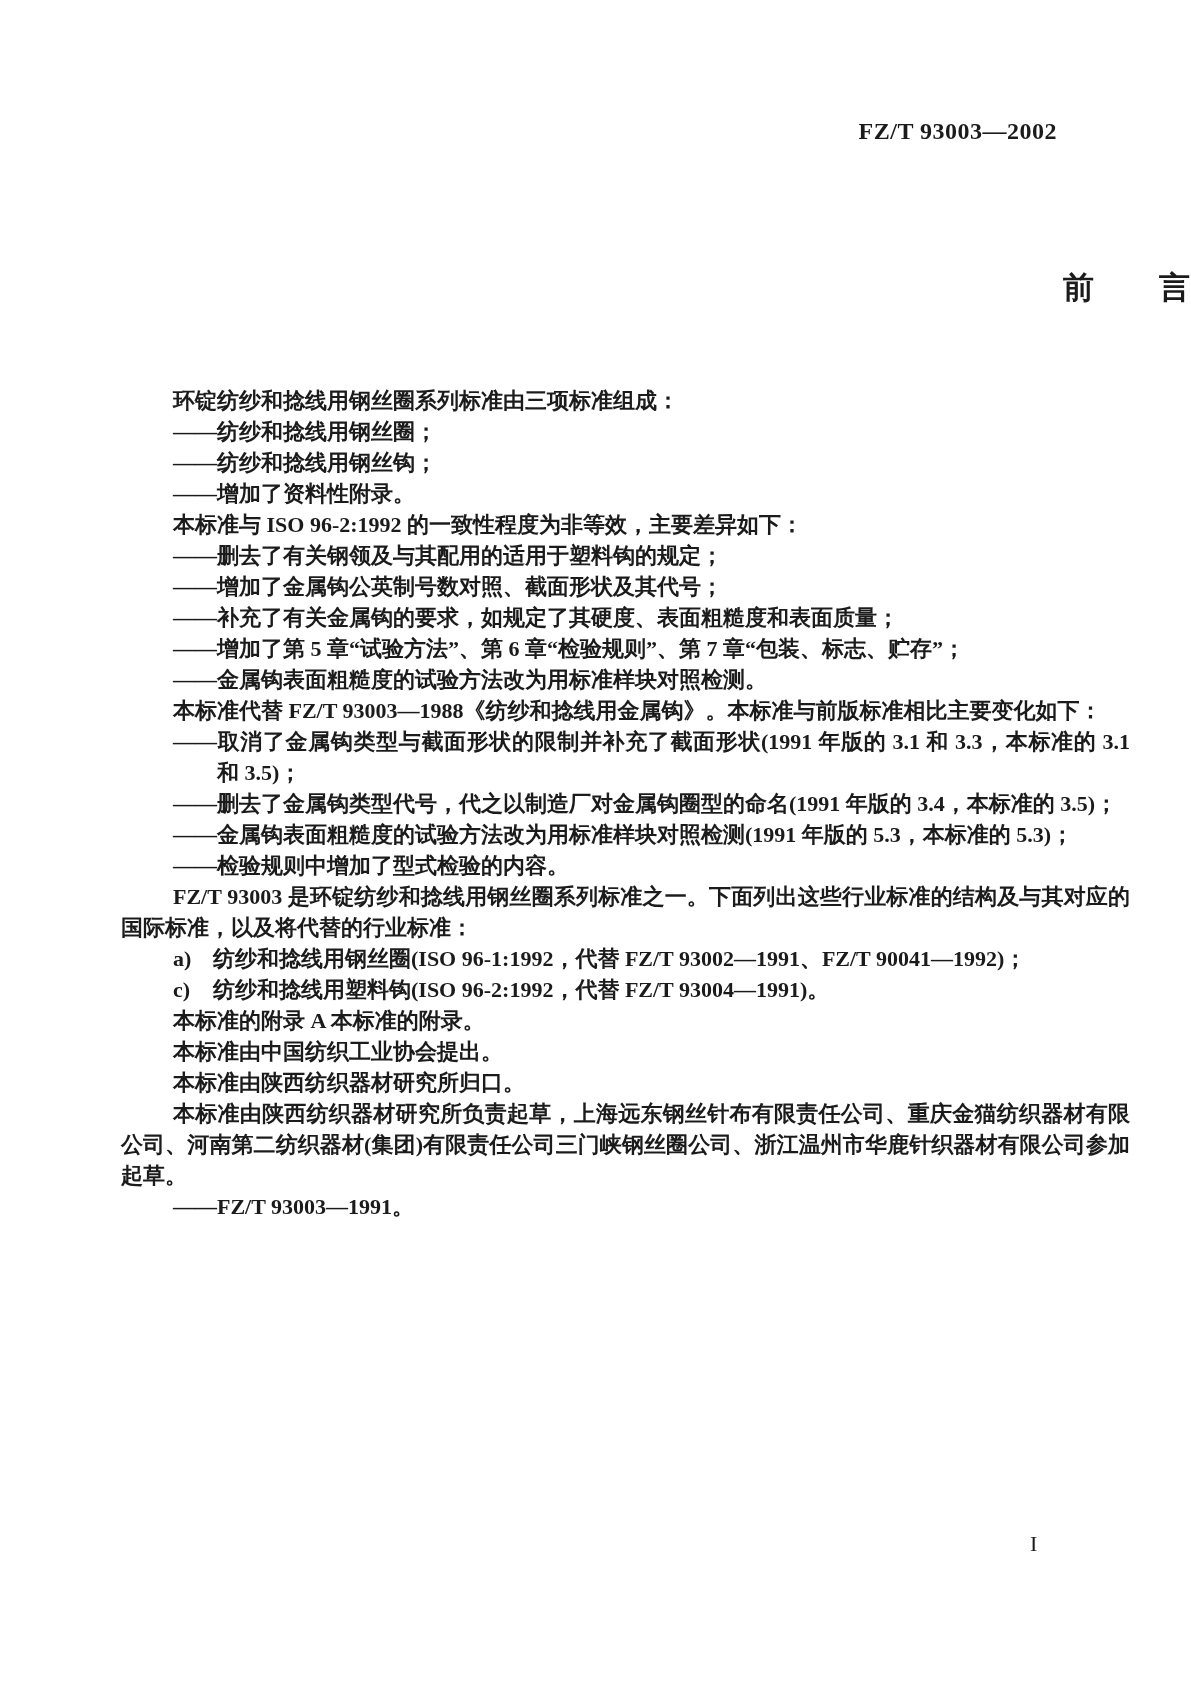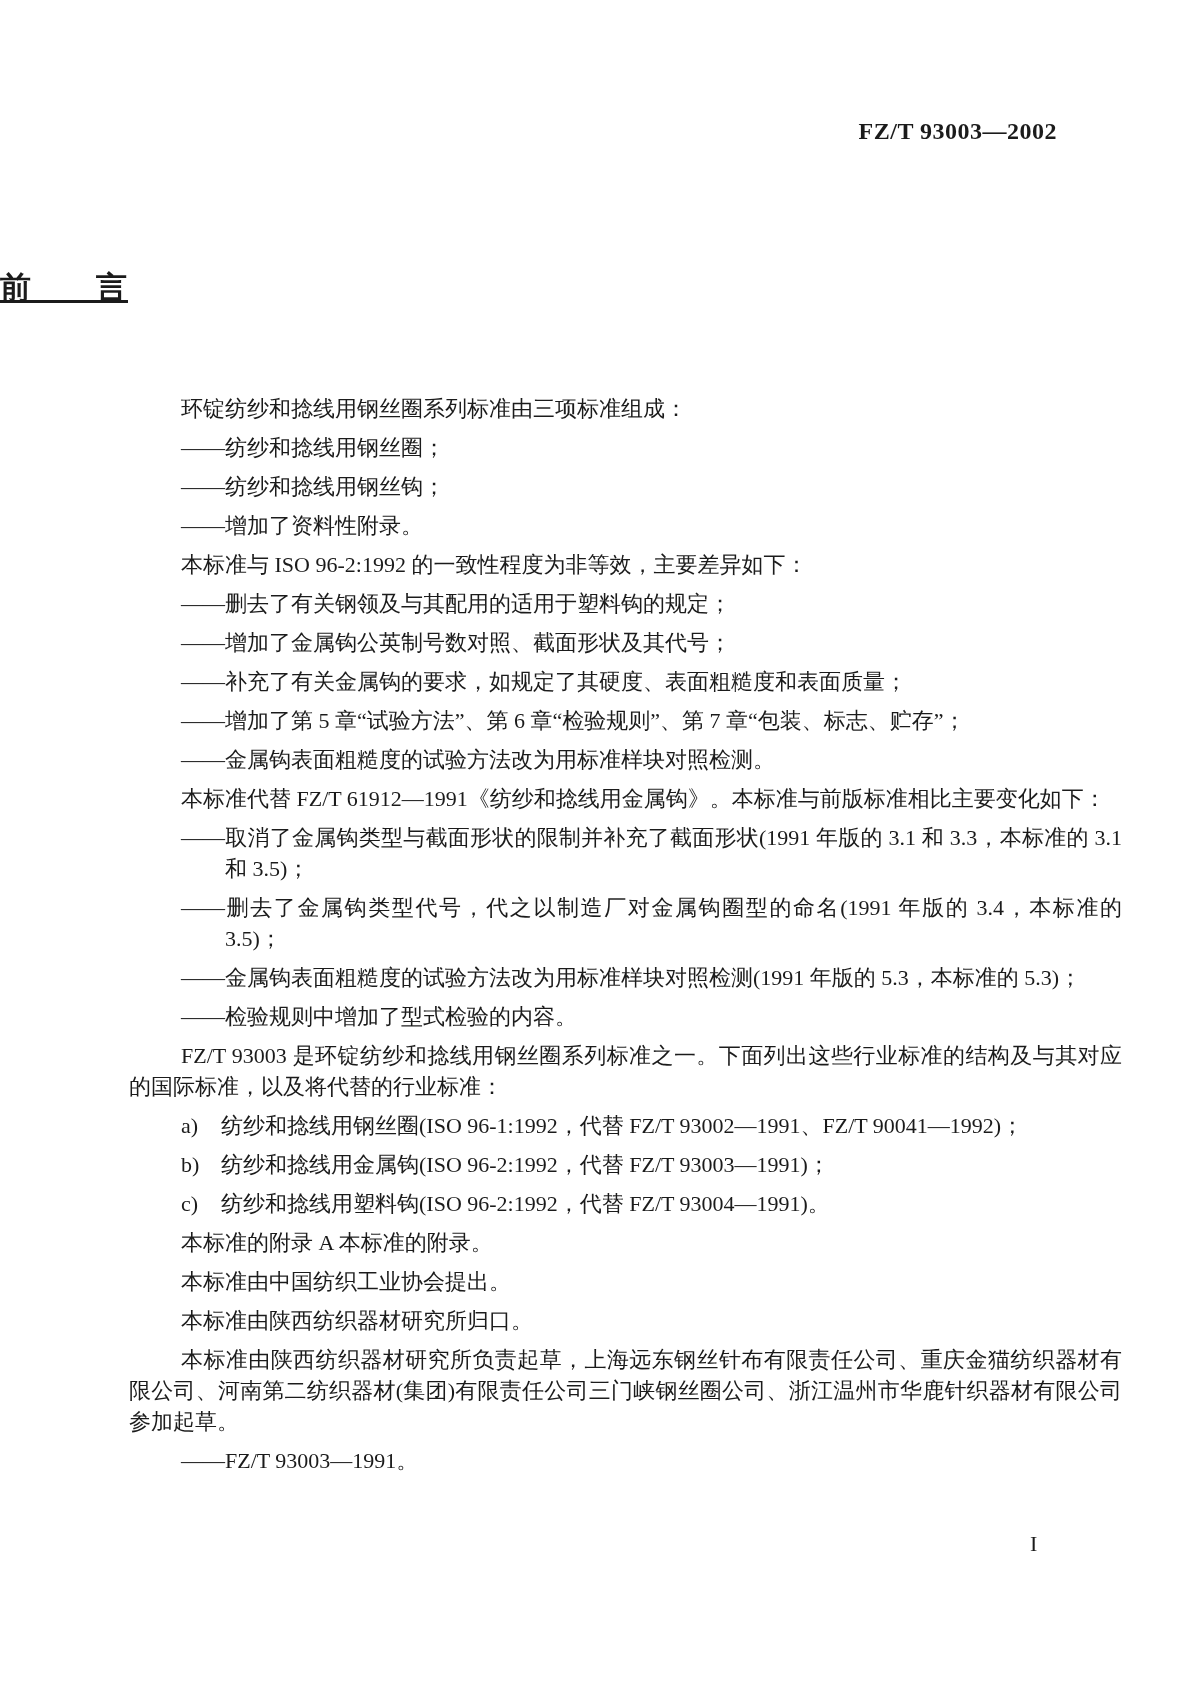--- a/index.html
+++ b/index.html
@@ -24,41 +24,41 @@
     font-size: 24px;
     font-weight: bold;
     letter-spacing: 0.5px;
     white-space: nowrap;
   }
   .doc-title {
     position: absolute;
     top: 270px;
     left: 0;
     width: 100%;
-    text-align: left;
+    text-align: right;
     font-family: "Liberation Sans", "DejaVu Sans", sans-serif;
     font-weight: bold;
     font-size: 31px;
     line-height: 36px;
     letter-spacing: 1px;
     white-space: pre;
-    text-decoration: underline;
   }
   .foreword-body {
     position: absolute;
     left: 121px;
     top: 385px;
     width: 1009px;
     font-size: 22px;
     line-height: 31px;
     text-align: justify;
   }
   .foreword-body p {
-    margin: 8px;
+    margin: 0;
     padding: 0;
+    font-weight: bold;
   }
   p.para {
     text-indent: 52px;
   }
   p.dash {
     padding-left: 96px;
     text-indent: -44px;
   }
   p.item {
     padding-left: 92px;
@@ -90,28 +90,27 @@
       <p class="para">环锭纺纱和捻线用钢丝圈系列标准由三项标准组成：</p>
       <p class="dash">——纺纱和捻线用钢丝圈；</p>
       <p class="dash">——纺纱和捻线用钢丝钩；</p>
       <p class="dash">——增加了资料性附录。</p>
       <p class="para">本标准与 ISO 96-2:1992 的一致性程度为非等效，主要差异如下：</p>
       <p class="dash">——删去了有关钢领及与其配用的适用于塑料钩的规定；</p>
       <p class="dash">——增加了金属钩公英制号数对照、截面形状及其代号；</p>
       <p class="dash">——补充了有关金属钩的要求，如规定了其硬度、表面粗糙度和表面质量；</p>
       <p class="dash">——增加了第 5 章“试验方法”、第 6 章“检验规则”、第 7 章“包装、标志、贮存”；</p>
       <p class="dash">——金属钩表面粗糙度的试验方法改为用标准样块对照检测。</p>
-      <p class="para">本标准代替 FZ/T 61912—1991《纺纱和捻线用金属钩》。本标准与前版标准相比主要变化如下：</p>
+      <p class="para">本标准代替 FZ/T 93003—1988《纺纱和捻线用金属钩》。本标准与前版标准相比主要变化如下：</p>
       <p class="dash">——取消了金属钩类型与截面形状的限制并补充了截面形状(1991 年版的 3.1 和 3.3，本标准的 3.1 和 3.5)；</p>
       <p class="dash">——删去了金属钩类型代号，代之以制造厂对金属钩圈型的命名(1991 年版的 3.4，本标准的 3.5)；</p>
       <p class="dash">——金属钩表面粗糙度的试验方法改为用标准样块对照检测(1991 年版的 5.3，本标准的 5.3)；</p>
       <p class="dash">——检验规则中增加了型式检验的内容。</p>
       <p class="para">FZ/T 93003 是环锭纺纱和捻线用钢丝圈系列标准之一。下面列出这些行业标准的结构及与其对应的国际标准，以及将代替的行业标准：</p>
       <p class="item"><span class="item-label">a)</span><span>纺纱和捻线用钢丝圈(ISO 96-1:1992，代替 FZ/T 93002—1991、FZ/T 90041—1992)；</span></p>
-      <p class="item"><span class="item-label">b)</span><span>纺纱和捻线用金属钩(ISO 96-2:1992，代替 FZ/T 93003—1991)；</span></p>
       <p class="item"><span class="item-label">c)</span><span>纺纱和捻线用塑料钩(ISO 96-2:1992，代替 FZ/T 93004—1991)。</span></p>
       <p class="para">本标准的附录 A 本标准的附录。</p>
       <p class="para">本标准由中国纺织工业协会提出。</p>
       <p class="para">本标准由陕西纺织器材研究所归口。</p>
       <p class="para">本标准由陕西纺织器材研究所负责起草，上海远东钢丝针布有限责任公司、重庆金猫纺织器材有限公司、河南第二纺织器材(集团)有限责任公司三门峡钢丝圈公司、浙江温州市华鹿针织器材有限公司参加起草。</p>
       <p class="dash">——FZ/T 93003—1991。</p>
     </div>
 
   <div class="page-number">I</div>
 

